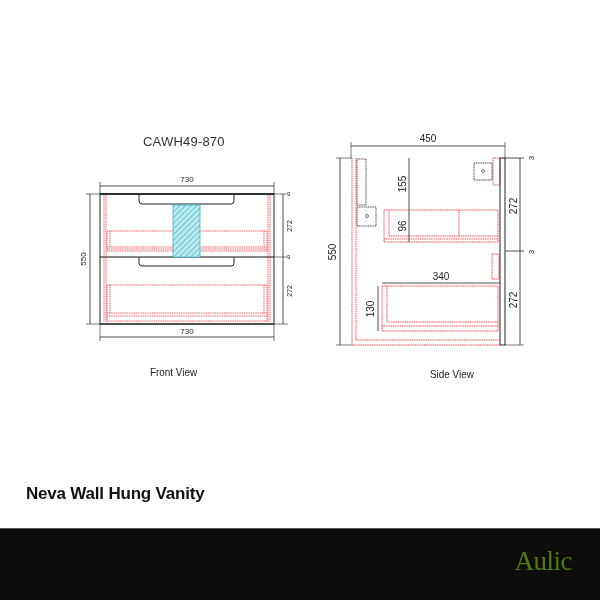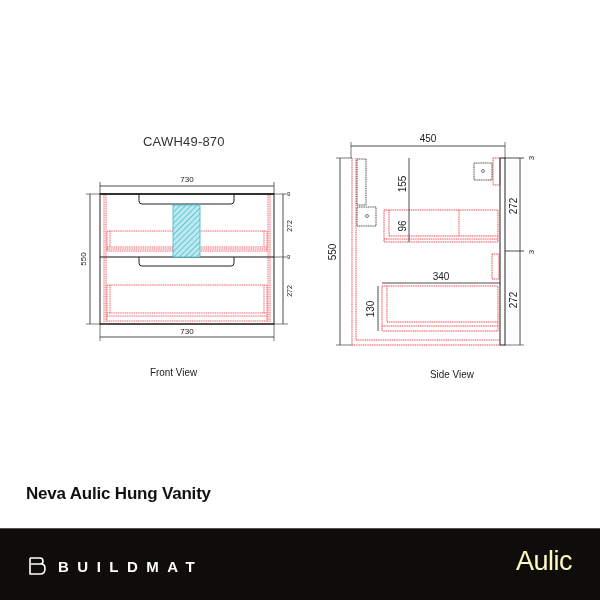--- a/index.html
+++ b/index.html
@@ -8,21 +8,21 @@
   .drawing svg { position: absolute; left: 0; top: 0; }
   .model-code { position: absolute; left: 143px; top: 134px; font-size: 13px; color: #333; letter-spacing: 0.2px; font-family: "Liberation Sans", sans-serif; }
   .view-label { position: absolute; font-size: 11px; color: #222; font-family: "Liberation Sans", sans-serif; transform: scaleX(0.9); transform-origin: left top; }
   .front-label { left: 150px; top: 366px; }
   .side-label { left: 430px; top: 368px; }
   .dim { font-family: "Liberation Sans", sans-serif; fill: #222; }
   .product-title { position: absolute; left: 26px; top: 484px; font-size: 17px; font-weight: bold; color: #111; font-family: "Liberation Sans", sans-serif; letter-spacing: -0.2px; }
   .footer { position: absolute; left: 0; top: 528px; width: 600px; height: 72px; background: #0f0d0b; border-top: 1px solid #555; }
   .bm-logo { position: absolute; left: 28px; top: 27px; display: flex; align-items: center; }
   .bm-text { color: #fff; font-size: 15px; font-weight: bold; letter-spacing: 8.5px; margin-left: 10px; font-family: "Liberation Sans", sans-serif; }
-  .aulic { position: absolute; right: 28px; top: 17px; color: #fef9c3; font-size: 27px; font-family: Liberation Sans, sans-serif; font-weight: normal; letter-spacing: -0.5px; }
+  .aulic { position: absolute; right: 28px; top: 17px; color: #4d7c0f; font-size: 27px; font-family: Liberation Serif, serif; font-weight: normal; letter-spacing: -0.5px; }
 </style>
 </head>
 <body>
 
 <div class="drawing">
   <svg width="600" height="470" viewBox="0 0 600 470">
     <defs>
       <pattern id="hatch" width="4" height="4" patternUnits="userSpaceOnUse" patternTransform="rotate(45)">
         <rect width="4" height="4" fill="#bfe9f0"></rect>
         <line x1="0" y1="0" x2="0" y2="4" stroke="#3bb8c8" stroke-width="1.4"></line>
@@ -150,23 +150,17 @@
       <text class="dim" font-size="8" text-anchor="middle" transform="translate(534 158) rotate(-90)">3</text>
       <text class="dim" font-size="8" text-anchor="middle" transform="translate(534 252) rotate(-90)">3</text>
     </g>
   </svg>
 
   <div class="model-code">CAWH49-870</div>
   <div class="view-label front-label">Front View</div>
   <div class="view-label side-label">Side View</div>
 </div>
 
-<div class="product-title">Neva Aulic Hung Vanity</div>
+<div class="product-title">Neva Wall Hung Vanity</div>
 
 <div class="footer">
-  <div class="bm-logo">
-    <svg width="20" height="20" viewBox="0 0 20 20">
-      <path d="M2 2 H12 Q15 2 15 5 Q15 8 12 8 H3 M3 8 H13 Q17 8 17 12.5 Q17 18 12 18 H2 V2" fill="none" stroke="#fff" stroke-width="1.6" stroke-linejoin="round"></path>
-    </svg>
-    <span class="bm-text">BUILDMAT</span>
-  </div>
   <div class="aulic">Aulic</div>
 </div>
 
 </body></html>

